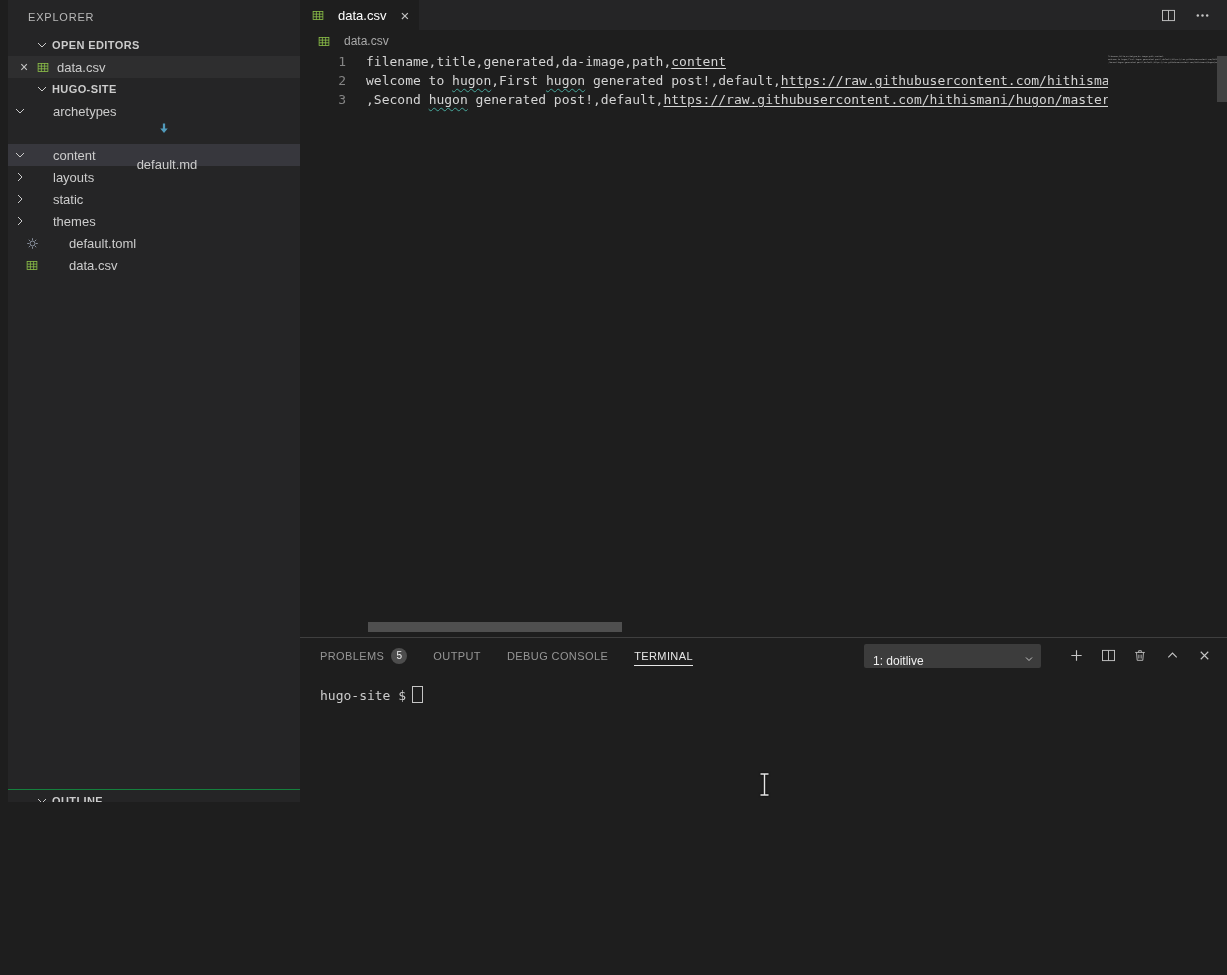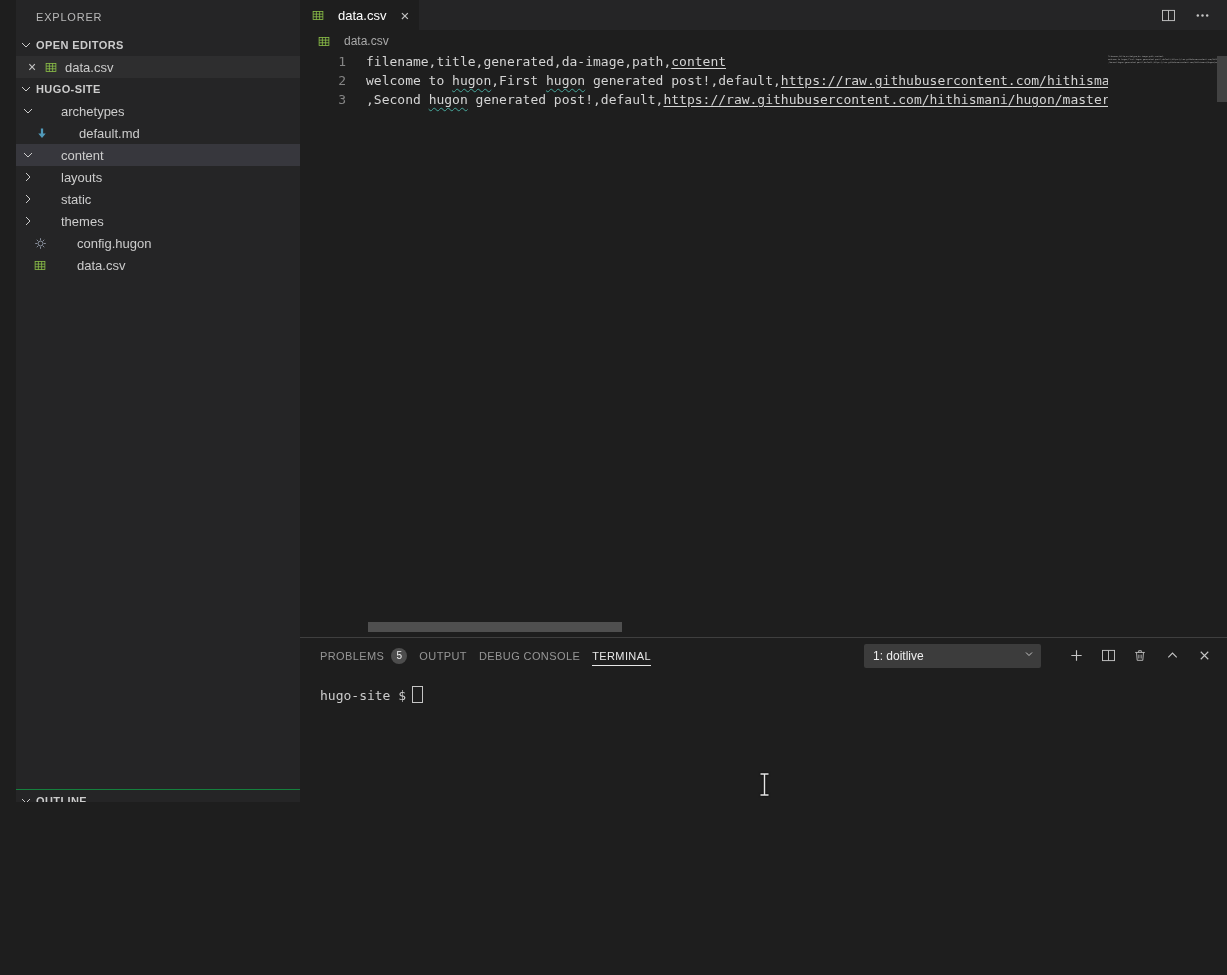--- a/index.html
+++ b/index.html
@@ -1,30 +1,30 @@
 <!DOCTYPE html>
 <html><head>
 <meta charset="utf-8">
 <style>
   html,body{margin:0;padding:0;width:1227px;height:975px;background:#1e1e1e;overflow:hidden;
     font-family:"Liberation Sans",sans-serif;-webkit-font-smoothing:antialiased;}
   .app{position:relative;width:1227px;height:975px;}
 
   
-  .sidebar{position:absolute;left:16px;top:0;width:300px;height:802px;background:#252526;color:#cccccc;}
+  .sidebar{position:absolute;left:8px;top:0;width:300px;height:802px;background:#252526;color:#cccccc;}
   .sidebar-title{height:34px;line-height:34px;padding-left:20px;font-size:11px;color:#b9b9b9;letter-spacing:.8px;}
-  .section-header{display:flex;align-items:center;height:22px;font-size:11px;font-weight:700;color:#cccccc;letter-spacing:.4px;cursor:pointer;}
+  .section-header{display:flex;align-items:center;height:22px;font-size:11px;font-weight:700;color:#cccccc;letter-spacing:.4px;cursor:pointer;margin-left:24px;}
   .twisty{width:16px;height:16px;display:flex;align-items:center;justify-content:center;color:#cccccc;margin:0 2px 0 2px;flex:none;}
   .oe-row{display:flex;align-items:center;height:22px;padding-left:8px;font-size:13px;background:rgba(255,255,255,.045);cursor:pointer;}
   .oe-close{width:16px;text-align:center;color:#c5c5c5;font-size:14px;margin-right:3px;cursor:pointer;}
   .file-icon{width:16px;display:flex;align-items:center;justify-content:center;margin-right:6px;flex:none;}
   .tree-row{display:flex;align-items:center;height:22px;font-size:13px;cursor:pointer;gap:23px;}
   .tree-row.selected{background:#37373d;}
   .tree-row.file.d0{padding-left:16px;}
-  .tree-row.file.d1{padding-left:18px;}
+  .tree-row.file.d1{padding-left:18px;flex-direction:column;}
   .tree-row.folder{padding-left:2px;}
   .outline-bar{position:absolute;left:0;bottom:0;width:300px;height:12px;overflow:hidden;background:#252526;border-top:1px solid #15803d;}
 
   
   .editor{position:absolute;left:300px;top:0;width:927px;height:637px;background:#1e1e1e;}
   .tabbar{height:30px;background:#252526;display:flex;align-items:stretch;}
   .tab{display:flex;align-items:center;padding:0 10px;background:#1e1e1e;color:#fff;font-size:13px;gap:6px;cursor:pointer;}
   .tab-close{color:#c5c5c5;font-size:15px;margin-left:8px;cursor:pointer;}
   .tab-actions{margin-left:auto;display:flex;align-items:center;gap:16px;padding-right:16px;color:#c5c5c5;}
   .icon-btn{display:flex;align-items:center;justify-content:center;width:18px;height:18px;cursor:pointer;color:#c5c5c5;}
@@ -37,28 +37,28 @@
   .seg-underline{text-decoration:underline;text-underline-offset:2px;}
   .seg-wavy{text-decoration:underline;text-decoration-style:wavy;text-decoration-color:#47a89c;text-decoration-thickness:1px;text-underline-offset:3px;}
   .minimap{position:absolute;top:52px;right:10px;width:109px;height:585px;background:#1e1e1e;overflow:hidden;cursor:pointer;}
   .minimap-text{font-family:"DejaVu Sans Mono",monospace;font-size:2px;line-height:3px;color:rgba(215,215,215,.8);white-space:pre;padding-top:3px;}
   .vthumb{position:absolute;top:56px;right:0;width:10px;height:46px;background:rgba(121,121,121,.4);cursor:pointer;}
   .hthumb{position:absolute;top:622px;left:68px;width:254px;height:10px;background:rgba(121,121,121,.55);cursor:pointer;}
 
   
   .panel{position:absolute;left:300px;top:637px;width:927px;height:338px;background:#1e1e1e;border-top:1px solid #3f3f3f;box-sizing:border-box;}
   .panel-header{display:flex;align-items:center;height:35px;padding:0 14px 0 20px;}
-  .panel-tabs{display:flex;gap:12px;font-size:11px;letter-spacing:.4px;color:#969696;height:35px;}
+  .panel-tabs{display:flex;gap:26px;font-size:11px;letter-spacing:.4px;color:#969696;height:35px;}
   .panel-tab{display:flex;align-items:center;cursor:pointer;}
   .panel-tab .lbl{padding:4px 0 3px;border-bottom:1px solid transparent;}
   .panel-tab.active{color:#e7e7e7;}
   .panel-tab.active .lbl{border-bottom-color:#e7e7e7;}
   .badge{margin-left:7px;background:#4d4d4d;color:#f2f2f2;border-radius:50%;width:16px;height:16px;font-size:10px;display:flex;align-items:center;justify-content:center;letter-spacing:0;}
   .panel-actions{margin-left:auto;display:flex;align-items:center;gap:14px;color:#c5c5c5;}
-  .term-select{display:flex;align-items:center;justify-content:space-between;width:162px;height:24px;background:#3c3c3c;color:#f0f0f0;font-size:12px;padding:0 6px 0 9px;border-radius:2px;margin-right:12px;cursor:pointer;}
+  .term-select{display:flex;align-items:flex-end;justify-content:space-between;width:162px;height:24px;background:#3c3c3c;color:#f0f0f0;font-size:12px;padding:0 6px 0 9px;border-radius:2px;margin-right:12px;cursor:pointer;}
   .terminal{padding:13px 12px 0 20px;font-family:"DejaVu Sans Mono",monospace;font-size:13px;color:#cccccc;}
   .term-cursor{display:inline-block;width:9px;height:15px;border:1px solid #c5c5c5;margin-left:6px;vertical-align:text-bottom;}
 
   .mouse{position:absolute;left:757px;top:772px;pointer-events:none;z-index:50;filter:drop-shadow(0 0 1px rgba(0,0,0,.9));}
 </style>
 </head>
 <body>
 
 <div class="app">
 
@@ -147,21 +147,21 @@
         </div>
         <div class="tree-row file d0">
           <span class="file-icon" style="color: rgb(157, 165, 180);">
             <svg width="13" height="13" viewBox="0 0 16 16">
               <g fill="none" stroke="currentColor">
                 <circle cx="8" cy="8" r="3"></circle>
                 <path d="M8 1.5v2.5M8 12v2.5M1.5 8H4M12 8h2.5M3.4 3.4l1.8 1.8M10.8 10.8l1.8 1.8M12.6 3.4l-1.8 1.8M5.2 10.8l-1.8 1.8"></path>
               </g>
             </svg>
           </span>
-          <span>config.hugon</span>
+          <span>default.toml</span>
         </div>
         <div class="tree-row file d0">
           <span class="file-icon" style="color: rgb(141, 193, 73);">
             <svg width="14" height="13" viewBox="0 0 16 16">
               <g fill="none" stroke="currentColor">
                 <rect x="2" y="3" width="12" height="10"></rect>
                 <path d="M2 6.3h12M2 9.6h12M6 3v10M10 3v10"></path>
               </g>
             </svg>
           </span>

